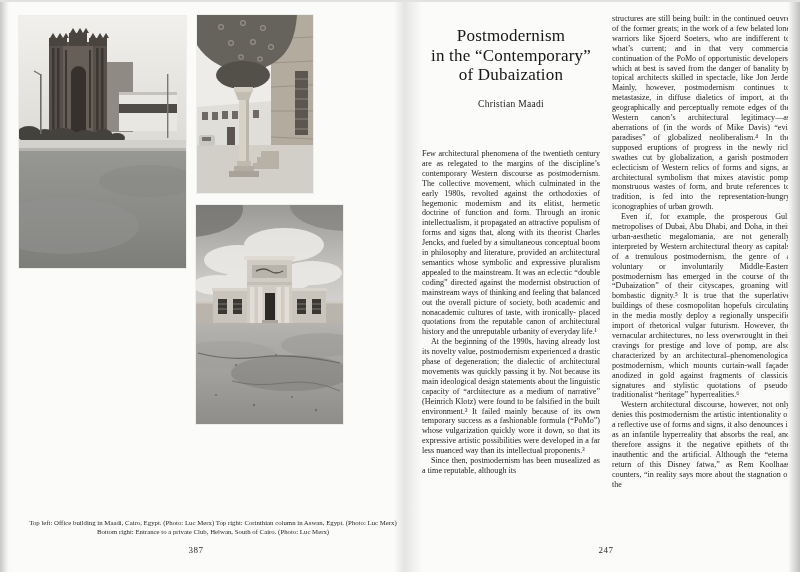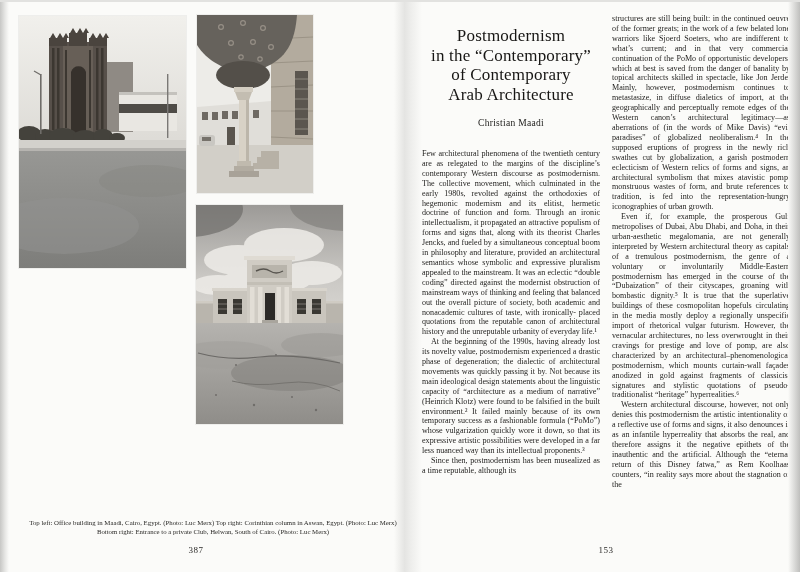--- a/index.html
+++ b/index.html
@@ -252,37 +252,36 @@
     </figure>
 
     <div class="caption">Top left: Office building in Maadi, Cairo, Egypt. (Photo: Luc Merx) Top right: Corinthian column in Aswan, Egypt. (Photo: Luc Merx) Bottom right: Entrance to a private Club, Helwan, South of Cairo. (Photo: Luc Merx)</div>
     <div class="pagenum pagenum-left">387</div>
   </div>
 
   <div>
     <div class="article-head">
       <div class="title-line">Postmodernism</div>
       <div class="title-line">in the “Contemporary”</div>
-      <div class="title-line">of Contemporary</div>
-      <div class="title-line">Arab Architecture</div>
+      <div class="title-line">of Dubaization</div>
       <div class="author">Christian Maadi</div>
     </div>
 
     <div class="col col-middle">
       <p>Few architectural phenomena of the twentieth century are as relegated to the margins of the discipline’s contemporary Western discourse as postmodernism. The collective movement, which culminated in the early 1980s, revolted against the orthodoxies of hegemonic modernism and its elitist, hermetic doctrine of function and form. Through an ironic intellectualism, it propagated an attractive populism of forms and signs that, along with its theorist Charles Jencks, and fueled by a simultaneous conceptual boom in philosophy and literature, provided an architectural semantics whose symbolic and expressive pluralism appealed to the mainstream. It was an eclectic “double coding” directed against the modernist obstruction of mainstream ways of thinking and feeling that balanced out the overall picture of society, both academic and nonacademic cultures of taste, with ironically- placed quotations from the reputable canon of architectural history and the unreputable urbanity of everyday life.¹</p>
       <p class="indent">At the beginning of the 1990s, having already lost its novelty value, postmodernism experienced a drastic phase of degeneration; the dialectic of architectural movements was quickly passing it by. Not because its main ideological design statements about the linguistic capacity of “architecture as a medium of narrative” (Heinrich Klotz) were found to be falsified in the built environment.² It failed mainly because of its own temporary success as a fashionable formula (“PoMo”) whose vulgarization quickly wore it down, so that its expressive artistic possibilities were developed in a far less nuanced way than its intellectual proponents.³</p>
       <p class="indent">Since then, postmodernism has been musealized as a time reputable, although its</p>
     </div>
 
     <div class="col col-right">
       <p>structures are still being built: in the continued oeuvre of the former greats; in the work of a few belated lone warriors like Sjoerd Soeters, who are indifferent to what’s current; and in that very commercial continuation of the PoMo of opportunistic developers, which at best is saved from the danger of banality by topical architects skilled in spectacle, like Jon Jerde. Mainly, however, postmodernism continues to metastasize, in diffuse dialetics of import, at the geographically and perceptually remote edges of the Western canon’s architectural legitimacy—as aberrations of (in the words of Mike Davis) “evil paradises” of globalized neoliberalism.⁴ In the supposed eruptions of progress in the newly rich swathes cut by globalization, a garish postmodern eclecticism of Western relics of forms and signs, an architectural symbolism that mixes atavistic pomp, monstruous wastes of form, and brute references to tradition, is fed into the representation-hungry iconographies of urban growth.</p>
       <p class="indent">Even if, for example, the prosperous Gulf metropolises of Dubai, Abu Dhabi, and Doha, in their urban-aesthetic megalomania, are not generally interpreted by Western architectural theory as capitals of a tremulous postmodernism, the genre of a voluntary or involuntarily Middle-Eastern postmodernism has emerged in the course of the “Dubaization” of their cityscapes, groaning with bombastic dignity.⁵ It is true that the superlative buildings of these cosmopolitan hopefuls circulating in the media mostly deploy a regionally unspecific import of rhetorical vulgar futurism. However, the vernacular architectures, no less overwrought in their cravings for prestige and love of pomp, are also characterized by an architectural–phenomenological postmodernism, which mounts curtain-wall façades anodized in gold against fragments of classicist signatures and stylistic quotations of pseudo-traditionalist “heritage” hyperrealities.⁶</p>
       <p class="indent">Western architectural discourse, however, not only denies this postmodernism the artistic intentionality of a reflective use of forms and signs, it also denounces it as an infantile hyperreality that absorbs the real, and therefore assigns it the negative epithets of the inauthentic and the artificial. Although the “eternal return of this Disney fatwa,” as Rem Koolhaas counters, “in reality says more about the stagnation of the</p>
     </div>
 
-    <div class="pagenum pagenum-right">153</div>
+    <div class="pagenum pagenum-right">247</div>
   </div>
 
   <div class="gutter"></div>
   <div class="edge-left"></div>
   <div class="edge-right"></div>
   <div class="edge-top"></div>
 </div>
 
 </body></html>

